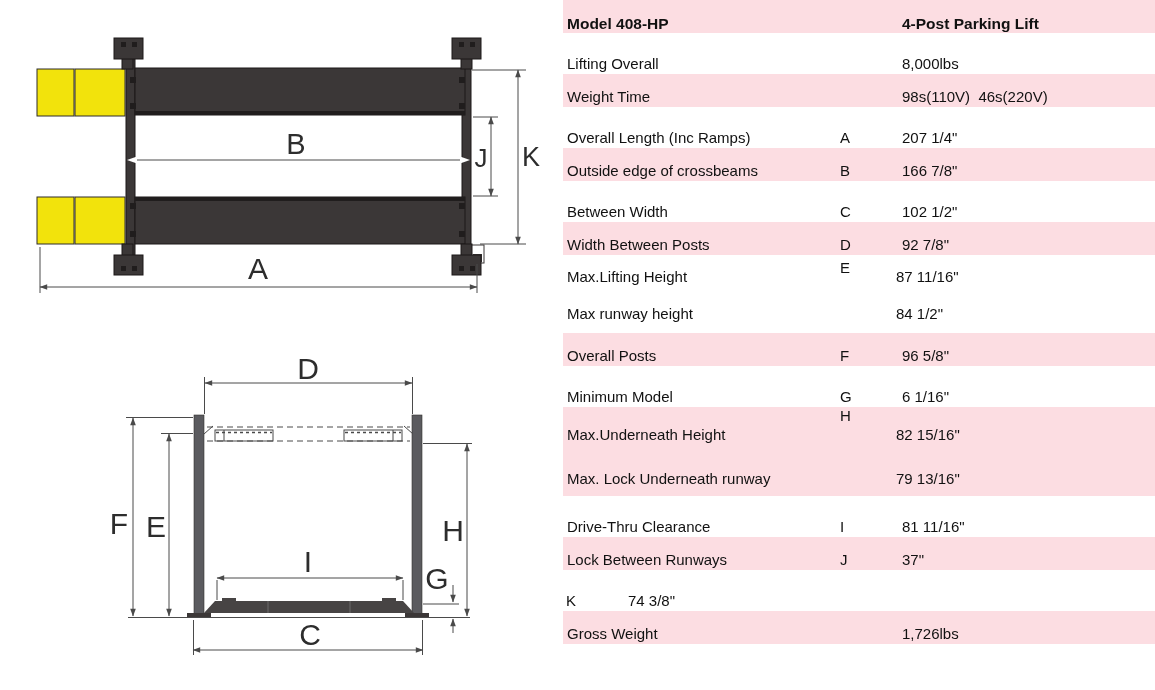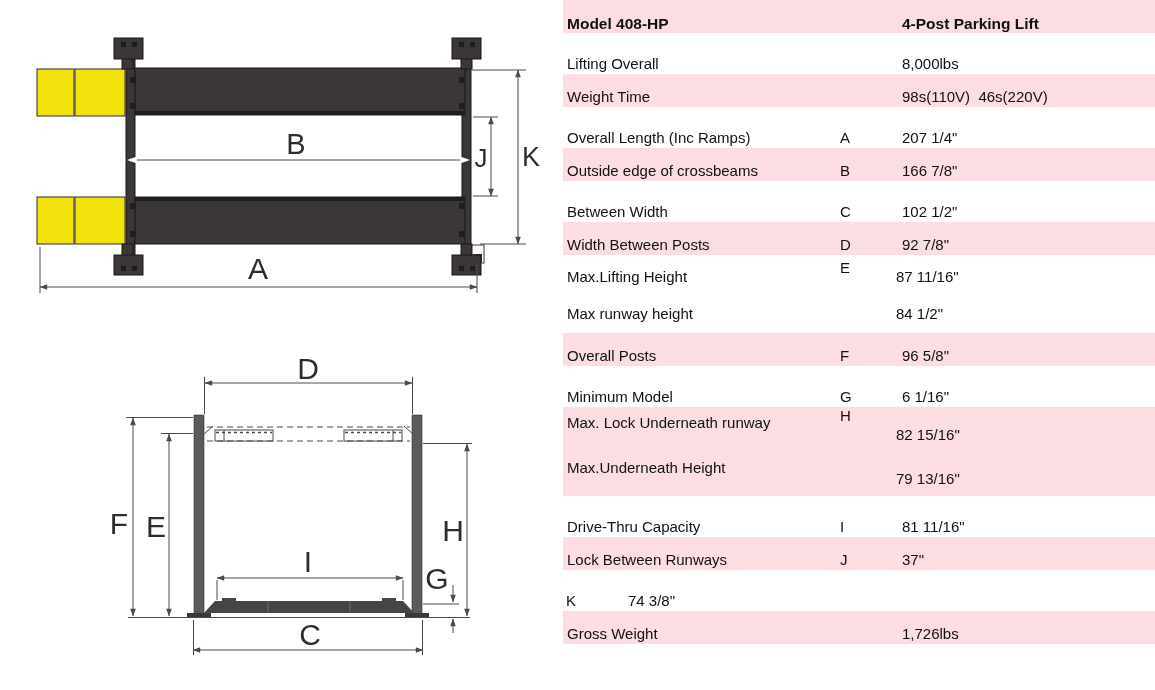--- a/index.html
+++ b/index.html
@@ -270,34 +270,34 @@
     </div>
 
     <div class="row" style="height:37px">
       <span class="c-label">Minimum Model</span>
       <span class="c-letter">G</span>
       <span class="c-value">6 1/16"</span>
     </div>
 
     <div class="row pink merged" style="height:93px">
       <div class="m-labels">
+        <div class="m-line" style="height:56px">Max.Underneath Height</div>
         <div class="m-line" style="height:33px">Max. Lock Underneath runway</div>
-        <div class="m-line" style="height:56px">Max.Underneath Height</div>
       </div>
       <div class="m-letter">
           <span>H</span>
         </div>
       <div class="m-values">
         <div class="m-line" style="height:56px">82 15/16"</div>
         <div class="m-line" style="height:33px">79 13/16"</div>
       </div>
     </div>
 
     <div class="row" style="height:37px">
-      <span class="c-label">Drive-Thru Capacity</span>
+      <span class="c-label">Drive-Thru Clearance</span>
       <span class="c-letter">I</span>
       <span class="c-value">81 11/16"</span>
     </div>
 
     <div class="row pink" style="height:37px">
       <span class="c-label">Lock Between Runways</span>
       <span class="c-letter">J</span>
       <span class="c-value">37"</span>
     </div>
 

